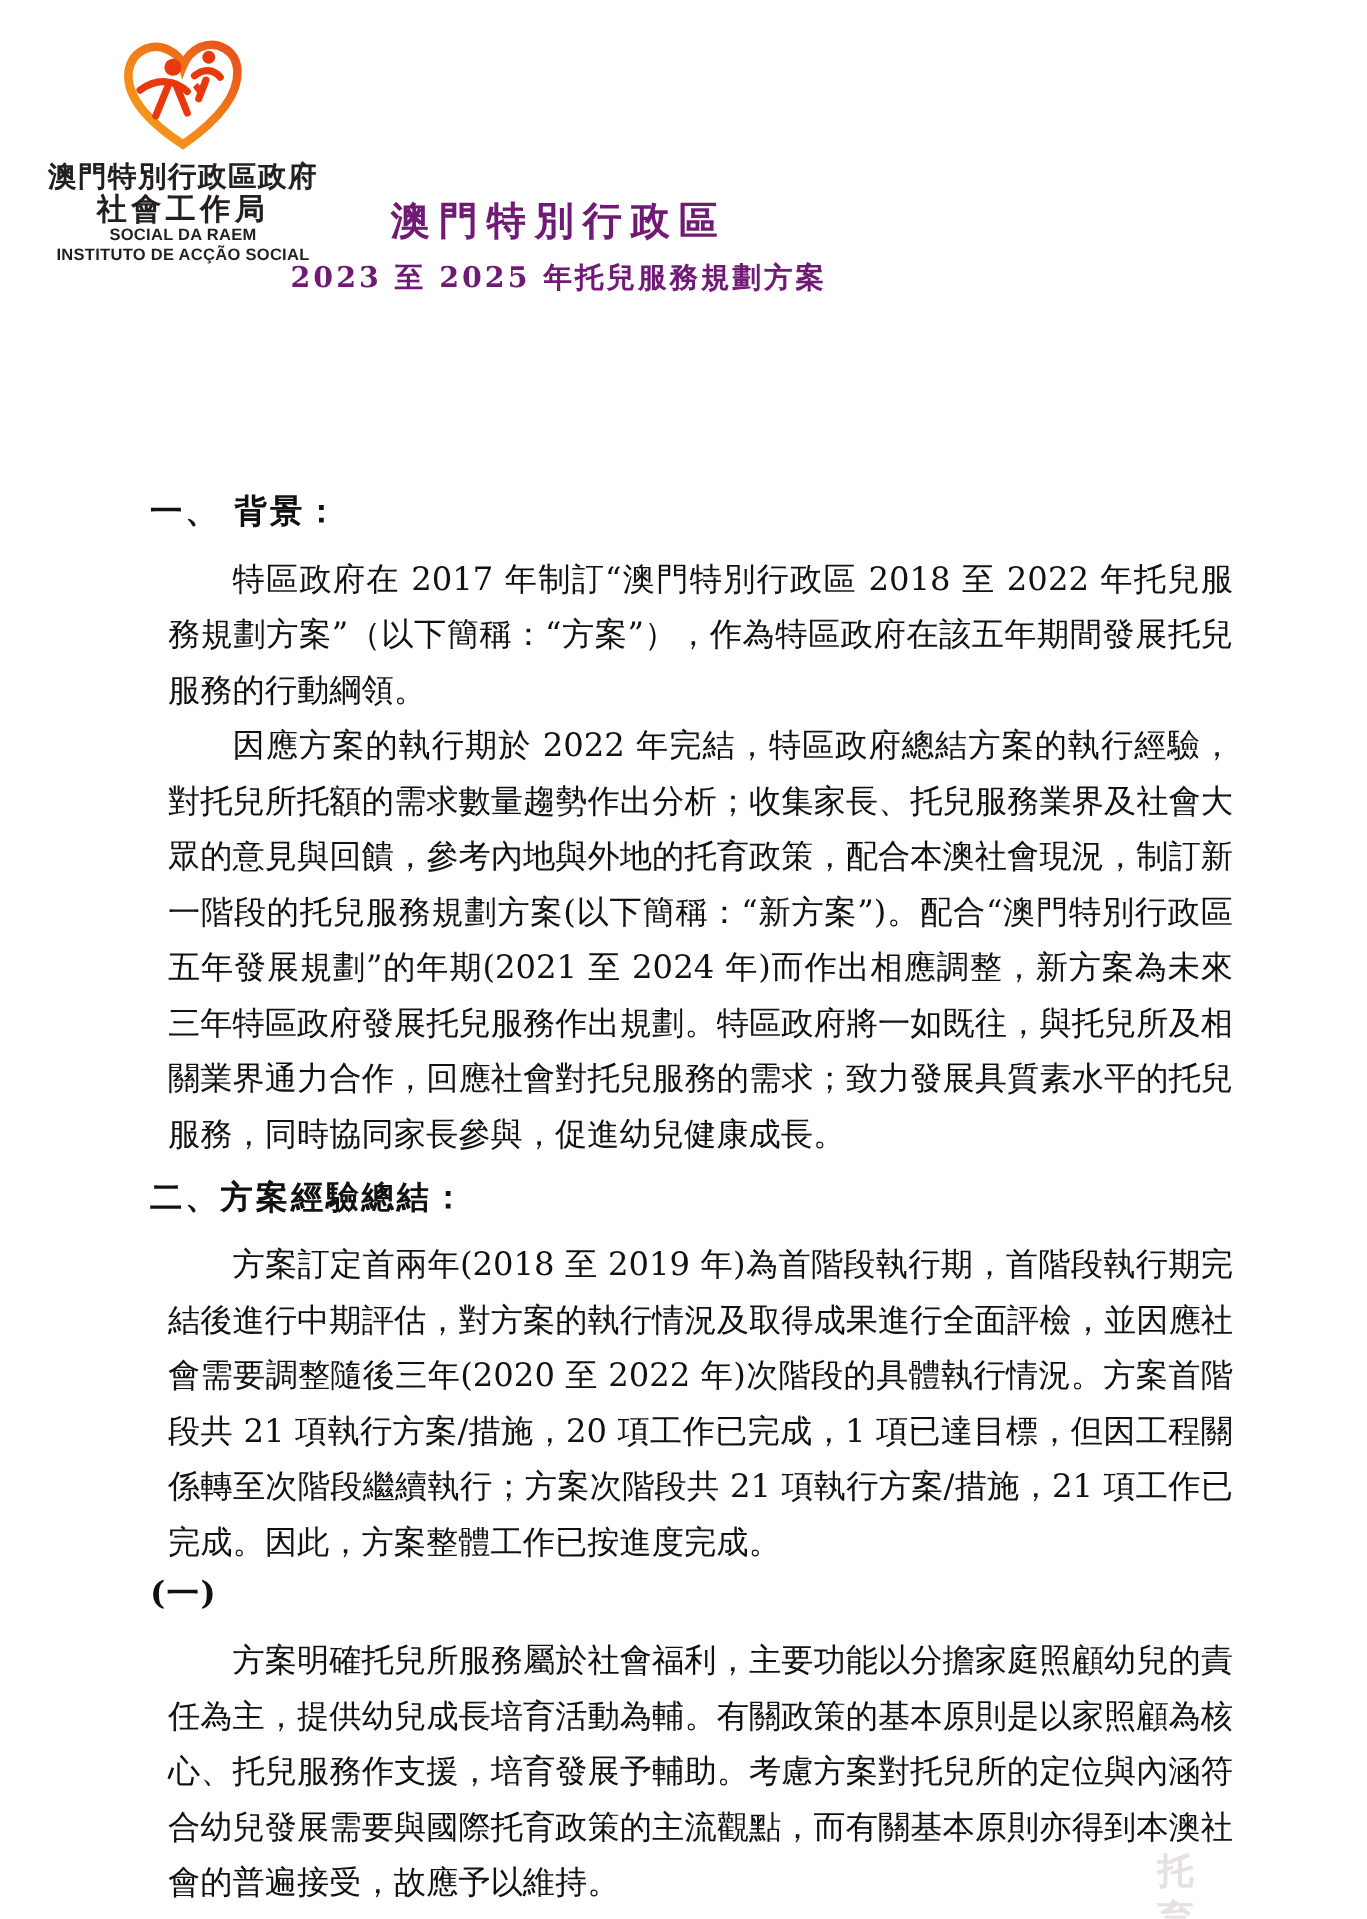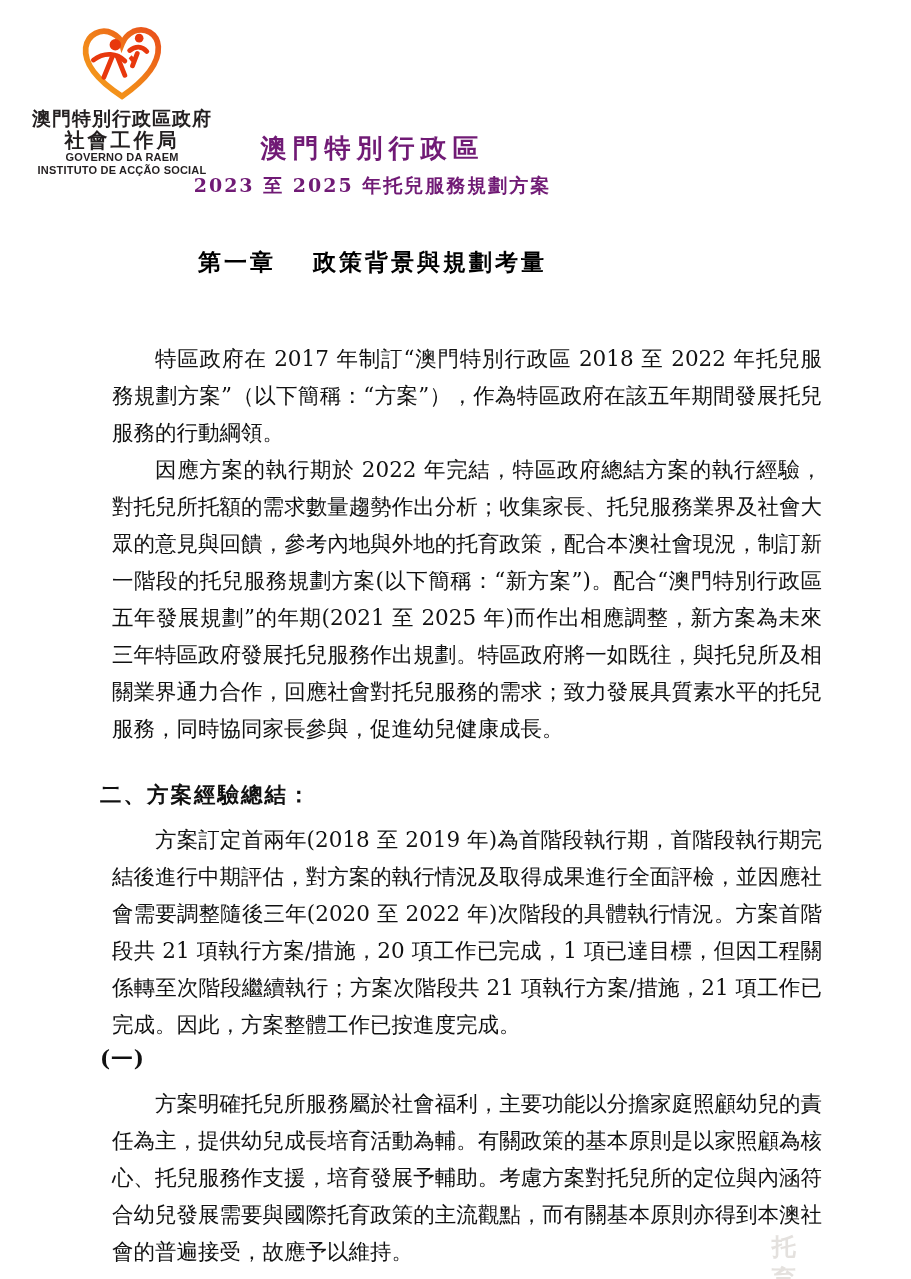--- a/index.html
+++ b/index.html
@@ -65,21 +65,21 @@
     line-height: 37px;
     text-align: justify;
   }
   .sec-heading {
     font-size: 21.5px;
     font-weight: bold;
     letter-spacing: 2px;
     line-height: 28px;
     margin: 0;
   }
-  .sec-heading.sec2 { margin-top: 34px; }
+  .sec-heading.sec2 { margin-top: 10px; }
   .content p {
     margin: 12px 0 0 12px;
     text-indent: 2em;
   }
   .content p.flow { margin-top: 0; }
   .sub-heading {
     display: flex;
     gap: 26px;
     font-size: 21.5px;
     font-weight: bold;
@@ -126,35 +126,35 @@
         <path d="M45 38 L 53 58"></path>
         <path d="M58 32 C 64 27, 71 27, 76 33"></path>
         <path d="M66 35 L 61 48"></path>
       </g>
       <circle cx="43" cy="26" r="6" fill="#E8380D"></circle>
       <circle cx="68" cy="19" r="4.5" fill="#E8380D"></circle>
       <path d="M57 40 l 3 -3 l 3 3 l -3 4 Z" fill="#E8380D"></path>
     </svg>
     <div class="org-zh1">澳門特別行政區政府</div>
     <div class="org-zh2">社會工作局</div>
-    <div class="org-pt">GOVERNO DA RAEM</div>
+    <div class="org-pt">SOCIAL DA RAEM</div>
     <div class="org-pt">INSTITUTO DE ACÇÃO SOCIAL</div>
   </div>
 
   <div class="title-block">
     <div class="title-line1">澳門特別行政區</div>
     <div class="title-line2">2023 至 2025 年托兒服務規劃方案</div>
   </div>
 
-  <div class="chapter-heading">第一章　 政策背景與規劃考量</div>
 
   <div class="content">
 
+    <div class="sec-heading">一、 背景：</div>
     <p>特區政府在 2017 年制訂“澳門特別行政區 2018 至 2022 年托兒服務規劃方案”（以下簡稱：“方案”），作為特區政府在該五年期間發展托兒服務的行動綱領。</p>
-    <p class="flow">因應方案的執行期於 2022 年完結，特區政府總結方案的執行經驗，對托兒所托額的需求數量趨勢作出分析；收集家長、托兒服務業界及社會大眾的意見與回饋，參考內地與外地的托育政策，配合本澳社會現況，制訂新一階段的托兒服務規劃方案(以下簡稱：“新方案”)。配合“澳門特別行政區五年發展規劃”的年期(2021 至 2025 年)而作出相應調整，新方案為未來三年特區政府發展托兒服務作出規劃。特區政府將一如既往，與托兒所及相關業界通力合作，回應社會對托兒服務的需求；致力發展具質素水平的托兒服務，同時協同家長參與，促進幼兒健康成長。</p>
+    <p class="flow">因應方案的執行期於 2022 年完結，特區政府總結方案的執行經驗，對托兒所托額的需求數量趨勢作出分析；收集家長、托兒服務業界及社會大眾的意見與回饋，參考內地與外地的托育政策，配合本澳社會現況，制訂新一階段的托兒服務規劃方案(以下簡稱：“新方案”)。配合“澳門特別行政區五年發展規劃”的年期(2021 至 2024 年)而作出相應調整，新方案為未來三年特區政府發展托兒服務作出規劃。特區政府將一如既往，與托兒所及相關業界通力合作，回應社會對托兒服務的需求；致力發展具質素水平的托兒服務，同時協同家長參與，促進幼兒健康成長。</p>
 
     <div class="sec-heading sec2">二、方案經驗總結：</div>
     <p>方案訂定首兩年(2018 至 2019 年)為首階段執行期，首階段執行期完結後進行中期評估，對方案的執行情況及取得成果進行全面評檢，並因應社會需要調整隨後三年(2020 至 2022 年)次階段的具體執行情況。方案首階段共 21 項執行方案/措施，20 項工作已完成，1 項已達目標，但因工程關係轉至次階段繼續執行；方案次階段共 21 項執行方案/措施，21 項工作已完成。因此，方案整體工作已按進度完成。</p>
 
     <div class="sub-heading">
       <span>(一)</span>
     </div>
     <p>方案明確托兒所服務屬於社會福利，主要功能以分擔家庭照顧幼兒的責任為主，提供幼兒成長培育活動為輔。有關政策的基本原則是以家照顧為核心、托兒服務作支援，培育發展予輔助。考慮方案對托兒所的定位與內涵符合幼兒發展需要與國際托育政策的主流觀點，而有關基本原則亦得到本澳社會的普遍接受，故應予以維持。</p>
 
   </div>

